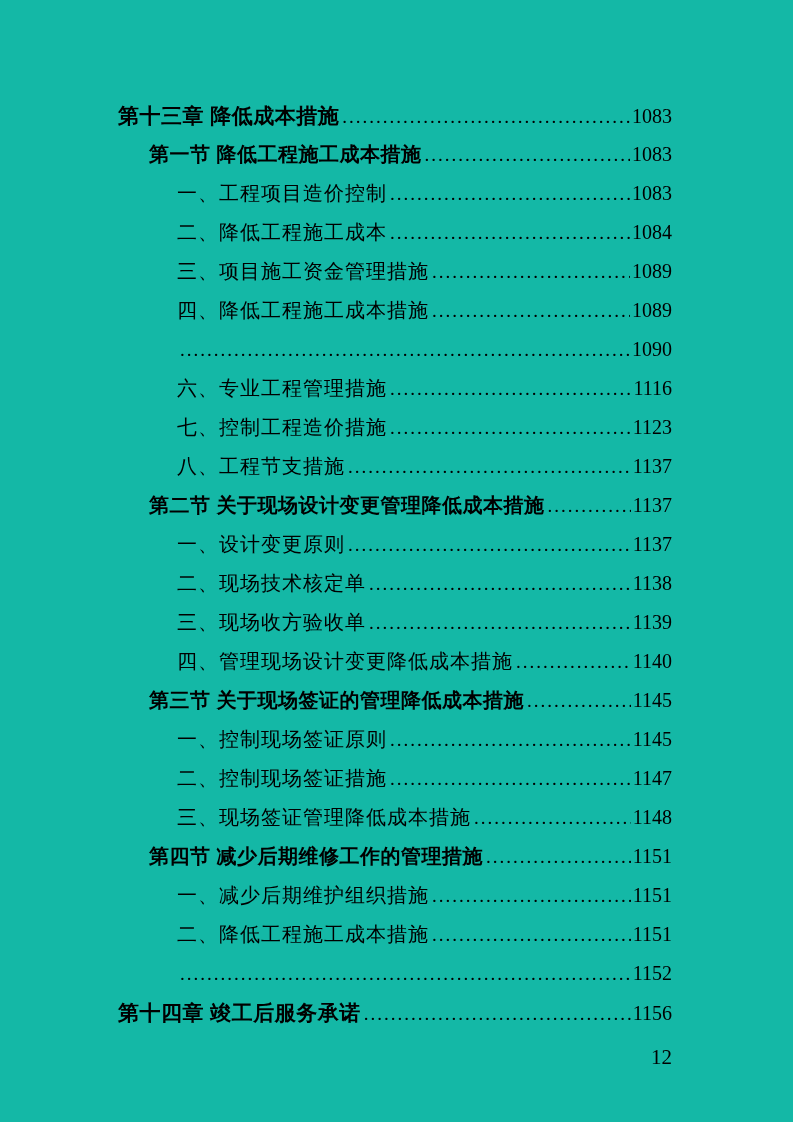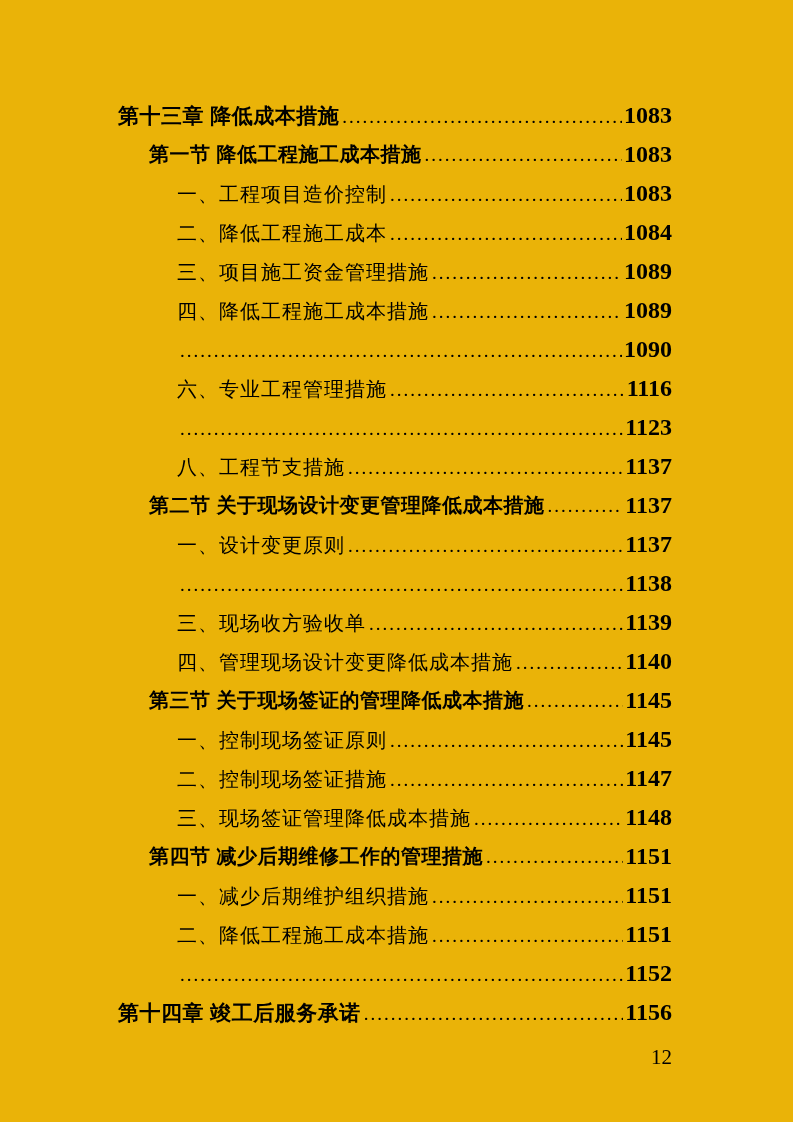--- a/index.html
+++ b/index.html
@@ -4,21 +4,21 @@
 <style>
   html, body {
     margin: 0;
     padding: 0;
     background: #ffffff;
   }
   .doc-page {
     position: relative;
     width: 793px;
     height: 1122px;
-    background: #eab308;
+    background: #14b8a6;
     color: #000000;
     font-family: "Liberation Serif", serif;
     overflow: hidden;
     margin: 0 auto;
   }
   .toc {
     position: absolute;
     left: 118px;
     right: 121px;
     top: 96px;
@@ -67,22 +67,22 @@
     font-weight: normal;
     font-size: 19px;
   }
   .dots::after {
     content: "....................................................................................................................................";
     letter-spacing: 2px;
   }
   .pagenum {
     white-space: nowrap;
     font-family: "Liberation Serif", serif;
-    font-weight: bold;
-    font-size: 24px;
+    font-weight: normal;
+    font-size: 20px;
   }
   .page-footer {
     position: absolute;
     right: 121px;
     bottom: 52px;
     font-family: "Liberation Serif", serif;
     font-size: 21px;
     color: #000000;
   }
 </style>
@@ -124,39 +124,41 @@
       <div class="toc-row item">
         <span class="dots"></span>
         <span class="pagenum">1090</span>
       </div>
       <div class="toc-row item">
         <span class="title">六、专业工程管理措施</span>
         <span class="dots"></span>
         <span class="pagenum">1116</span>
       </div>
       <div class="toc-row item">
+        <span class="title">七、控制工程造价措施</span>
         <span class="dots"></span>
         <span class="pagenum">1123</span>
       </div>
       <div class="toc-row item">
         <span class="title">八、工程节支措施</span>
         <span class="dots"></span>
         <span class="pagenum">1137</span>
       </div>
       <div class="toc-row section">
         <span class="title">第二节 关于现场设计变更管理降低成本措施</span>
         <span class="dots"></span>
         <span class="pagenum">1137</span>
       </div>
       <div class="toc-row item">
         <span class="title">一、设计变更原则</span>
         <span class="dots"></span>
         <span class="pagenum">1137</span>
       </div>
       <div class="toc-row item">
+        <span class="title">二、现场技术核定单</span>
         <span class="dots"></span>
         <span class="pagenum">1138</span>
       </div>
       <div class="toc-row item">
         <span class="title">三、现场收方验收单</span>
         <span class="dots"></span>
         <span class="pagenum">1139</span>
       </div>
       <div class="toc-row item">
         <span class="title">四、管理现场设计变更降低成本措施</span>

